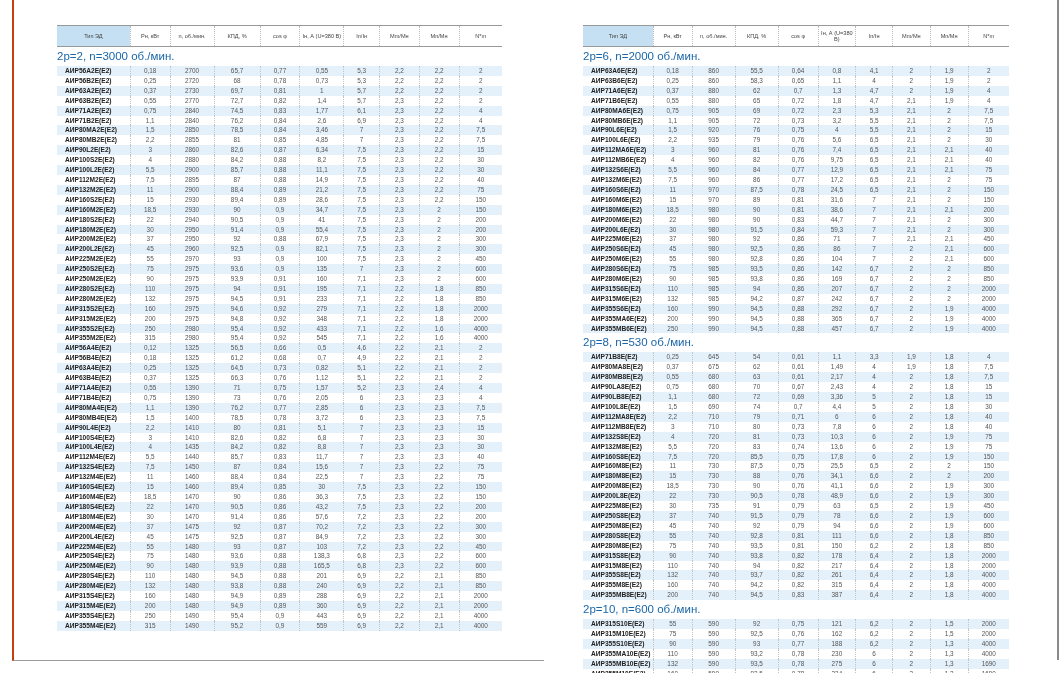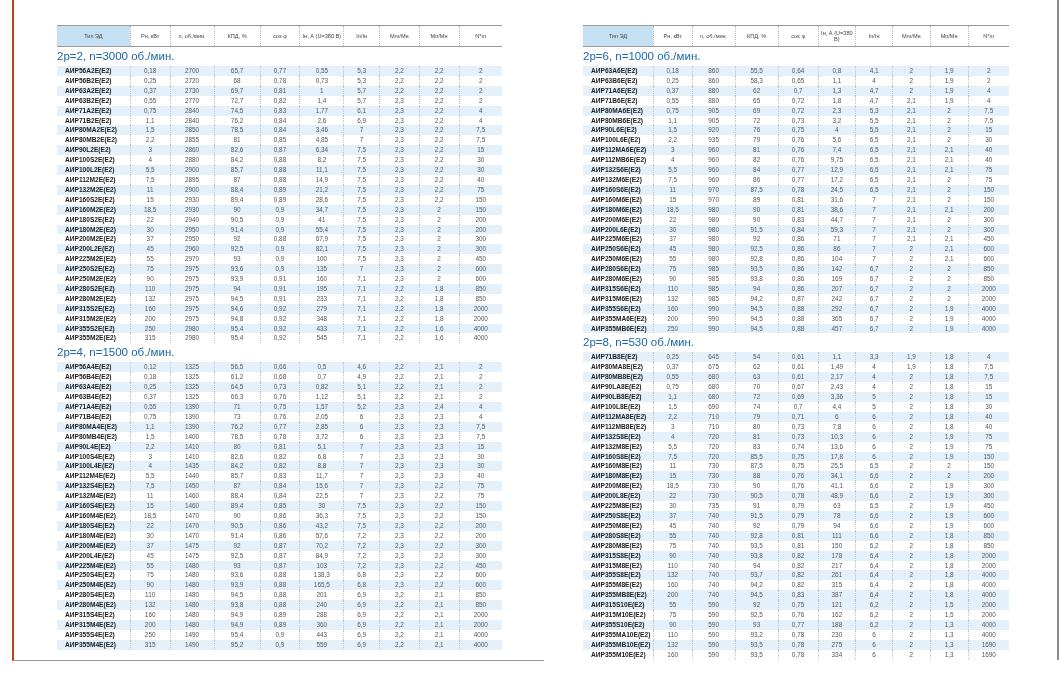--- a/index.html
+++ b/index.html
@@ -386,23 +386,20 @@
           <td>315</td>
           <td>2980</td>
           <td>95,4</td>
           <td>0,92</td>
           <td>545</td>
           <td>7,1</td>
           <td>2,2</td>
           <td>1,6</td>
           <td>4000</td>
         </tr>
-        <tr class="sec">
-          <td colspan="10">2р=4, n=1500 об./мин.</td>
-        </tr>
         <tr class="odd">
           <td class="type">АИР56А4Е(Е2)</td>
           <td>0,12</td>
           <td>1325</td>
           <td>56,5</td>
           <td>0,66</td>
           <td>0,5</td>
           <td>4,6</td>
           <td>2,2</td>
           <td>2,1</td>
@@ -771,21 +768,21 @@
           <th>cos φ</th>
           <th>Iн, А (U=380 В)</th>
           <th>Iп/Iн</th>
           <th>Mm/Mн</th>
           <th>Mп/Mн</th>
           <th>N*m</th>
         </tr>
       </thead>
     <tbody>
         <tr class="sec">
-          <td colspan="10">2р=6, n=1000 об./мин.</td>
+          <td colspan="10">2р=6, n=2000 об./мин.</td>
         </tr>
         <tr class="odd">
           <td class="type">АИР63А6Е(Е2)</td>
           <td>0,18</td>
           <td>860</td>
           <td>55,5</td>
           <td>0,64</td>
           <td>0,8</td>
           <td>4,1</td>
           <td>2</td>
@@ -1400,20 +1397,23 @@
           <td>200</td>
           <td>740</td>
           <td>94,5</td>
           <td>0,83</td>
           <td>387</td>
           <td>6,4</td>
           <td>2</td>
           <td>1,8</td>
           <td>4000</td>
         </tr>
+        <tr class="sec">
+          <td colspan="10">2р=10, n=600 об./мин.</td>
+        </tr>
         <tr class="odd">
           <td class="type">АИР315S10Е(Е2)</td>
           <td>55</td>
           <td>590</td>
           <td>92</td>
           <td>0,75</td>
           <td>121</td>
           <td>6,2</td>
           <td>2</td>
           <td>1,5</td>

